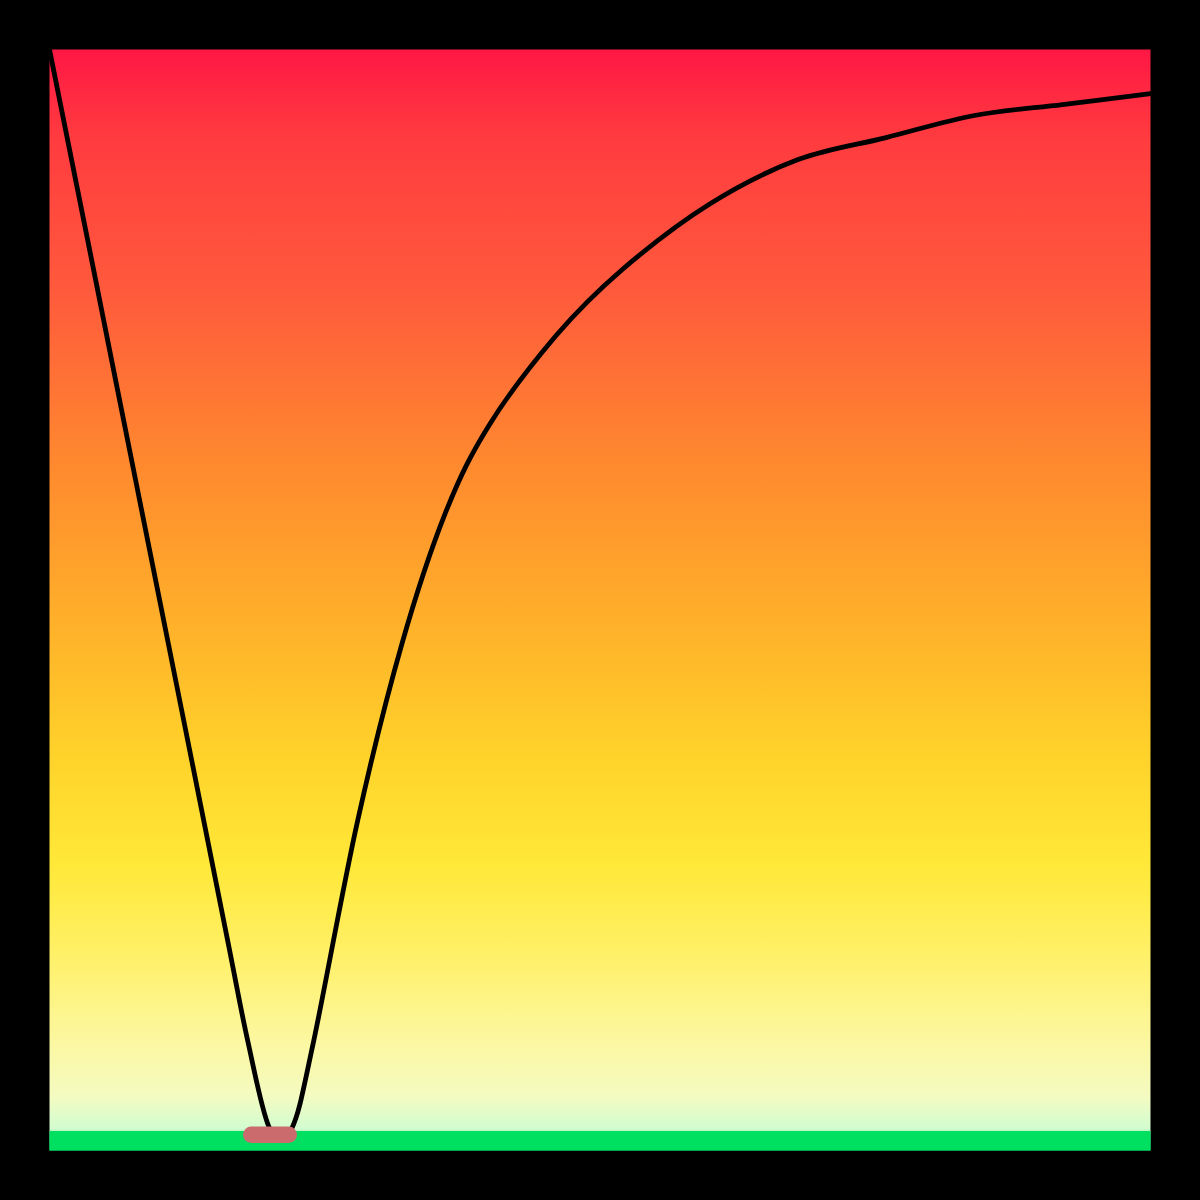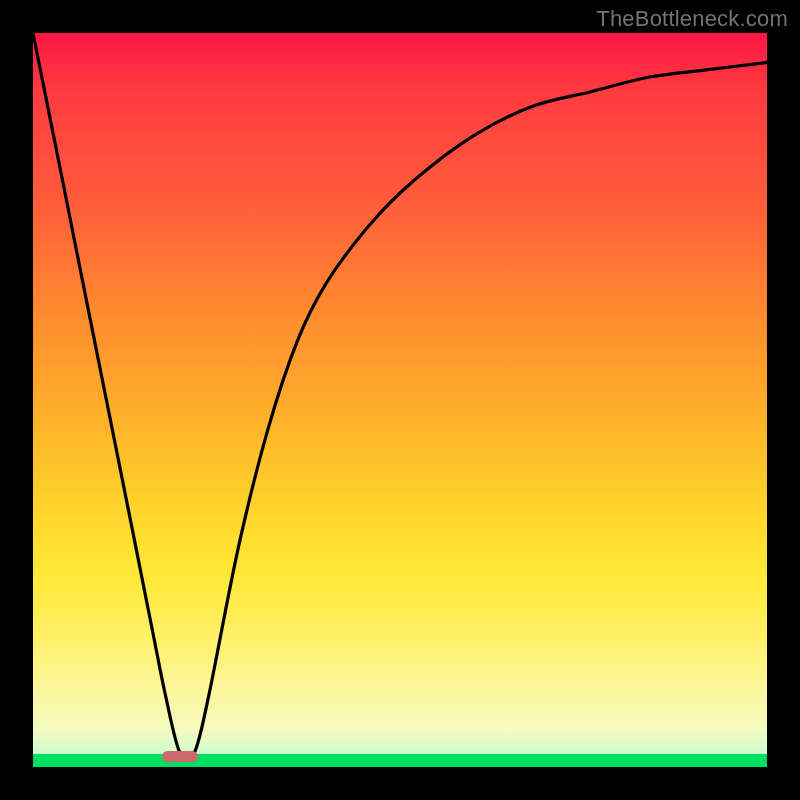--- a/index.html
+++ b/index.html
@@ -74,21 +74,20 @@
     height: 11px;
     background: #cc6b6e;
     border-radius: 6px;
   }
 </style>
 </head>
 <body>
 
 <div class="frame">
 
-  <div class="watermark">TheBottleneck.com</div>
 
   <div class="plot-area">
     <div class="green-strip"></div>
 
     <svg class="curve-svg" viewBox="0 0 734 734" preserveAspectRatio="none">
       <path fill="none" stroke="#000000" stroke-width="3.2" stroke-linecap="round" d="M 0.0 0.0 C 4.9 24.5, 19.6 97.9, 29.4 146.8 C 39.1 195.7, 48.9 244.7, 58.7 293.6 C 68.5 342.5, 78.3 391.5, 88.1 440.4 C 97.9 489.3, 110.1 550.5, 117.4 587.2 C 124.8 623.9, 127.2 638.6, 132.1 660.6 C 137.0 682.6, 141.9 709.5, 146.8 719.3 C 151.7 729.1, 156.6 729.1, 161.5 719.3 C 166.4 709.5, 168.8 694.9, 176.2 660.6 C 183.5 626.3, 195.7 557.8, 205.5 513.8 C 215.3 469.8, 225.1 430.6, 234.9 396.4 C 244.7 362.1, 254.5 332.7, 264.2 308.3 C 274.0 283.8, 281.4 269.1, 293.6 249.6 C 305.8 230.0, 323.0 208.0, 337.6 190.8 C 352.3 173.7, 364.6 161.5, 381.7 146.8 C 398.8 132.1, 420.8 115.0, 440.4 102.8 C 460.0 90.5, 479.5 80.7, 499.1 73.4 C 518.7 66.1, 538.3 63.6, 557.8 58.7 C 577.4 53.8, 597.0 47.7, 616.6 44.0 C 636.1 40.4, 655.7 39.1, 675.3 36.7 C 694.9 34.3, 724.2 30.6, 734.0 29.4"></path>
     </svg>
 
     <div class="marker" style="left: 128.8px; top: 717.99px; background: rgb(204, 107, 110);"></div>
   </div>

